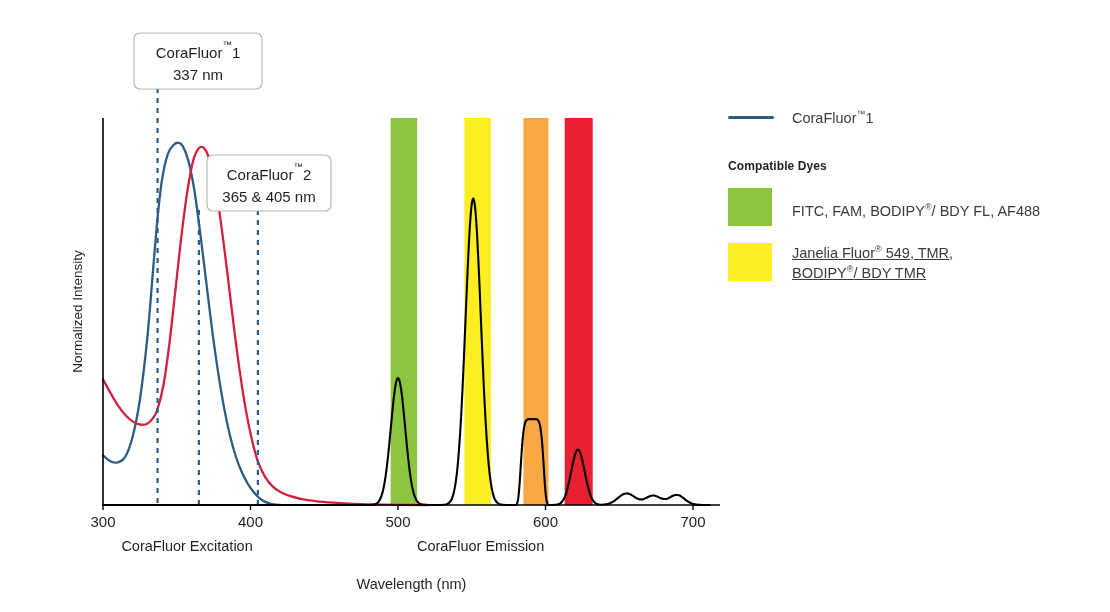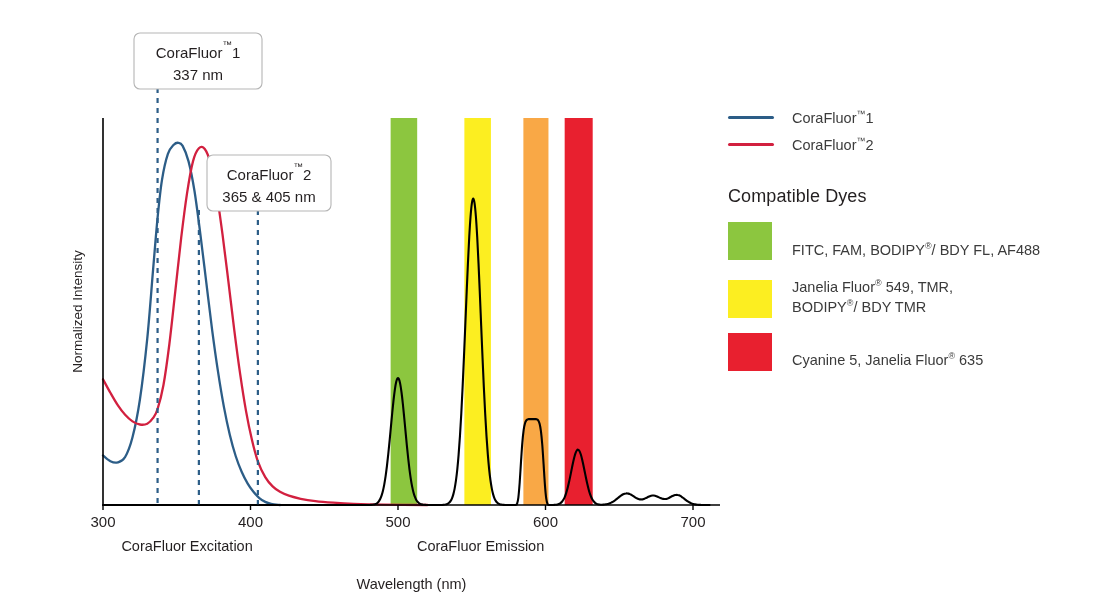--- a/index.html
+++ b/index.html
@@ -116,28 +116,28 @@
     color: #3b3b3b;
     white-space: nowrap;
   }
   .legend-label sup {
     font-size: 9px;
     vertical-align: super;
   }
   .dyes-title {
     margin-top: 28px;
     margin-bottom: 6px;
-    font-size: 18px;
-    font-weight: 400;
+    font-size: 12px;
+    font-weight: 700;
     color: #231f20;
     letter-spacing: 0.1px;
   }
   .dye-row {
     display: flex;
-    align-items: flex-end;
+    align-items: center;
     margin-top: 15px;
   }
   .dye-swatch {
     width: 44px;
     height: 38px;
     flex: 0 0 44px;
   }
   .dye-label {
     margin-left: 20px;
     font-size: 14.5px;
@@ -198,35 +198,27 @@
         <text x="269.0" y="202.0" class="callout-text">365 &amp; 405 nm</text>
       </g>
   </svg>
 
   <div id="right-panel">
     <div id="legend-list">
         <div class="legend-row">
           <div class="legend-swatch-line" style="background: rgb(44, 93, 135);"></div>
           <div class="legend-label">CoraFluor<sup>™</sup>1</div>
         </div>
-        <div class="legend-row">
-          <div class="legend-swatch-line" style="background: rgb(210, 32, 63);"></div>
-          <div class="legend-label">CoraFluor<sup>™</sup>2</div>
-        </div>
       </div>
     <div class="dyes-title">Compatible Dyes</div>
     <div id="dye-list">
         <div class="dye-row">
           <div class="dye-swatch" style="background: rgb(140, 198, 63);"></div>
           <div class="dye-label">FITC, FAM, BODIPY<sup>®</sup>/ BDY FL, AF488</div>
         </div>
         <div class="dye-row">
           <div class="dye-swatch" style="background: rgb(252, 238, 33);"></div>
-          <div class="dye-label" style="padding-top: 2px;">Janelia Fluor<sup>®</sup> 549, TMR,<br>BODIPY<sup>®</sup>/ BDY TMR</div>
-        </div>
-        <div class="dye-row">
-          <div class="dye-swatch" style="background: rgb(232, 32, 47);"></div>
-          <div class="dye-label">Cyanine 5, Janelia Fluor<sup>®</sup> 635</div>
+          <div class="dye-label" style="padding-top: 2px; text-decoration: underline;">Janelia Fluor<sup>®</sup> 549, TMR,<br>BODIPY<sup>®</sup>/ BDY TMR</div>
         </div>
       </div>
   </div>
 
 </div>
 
 </body></html>

